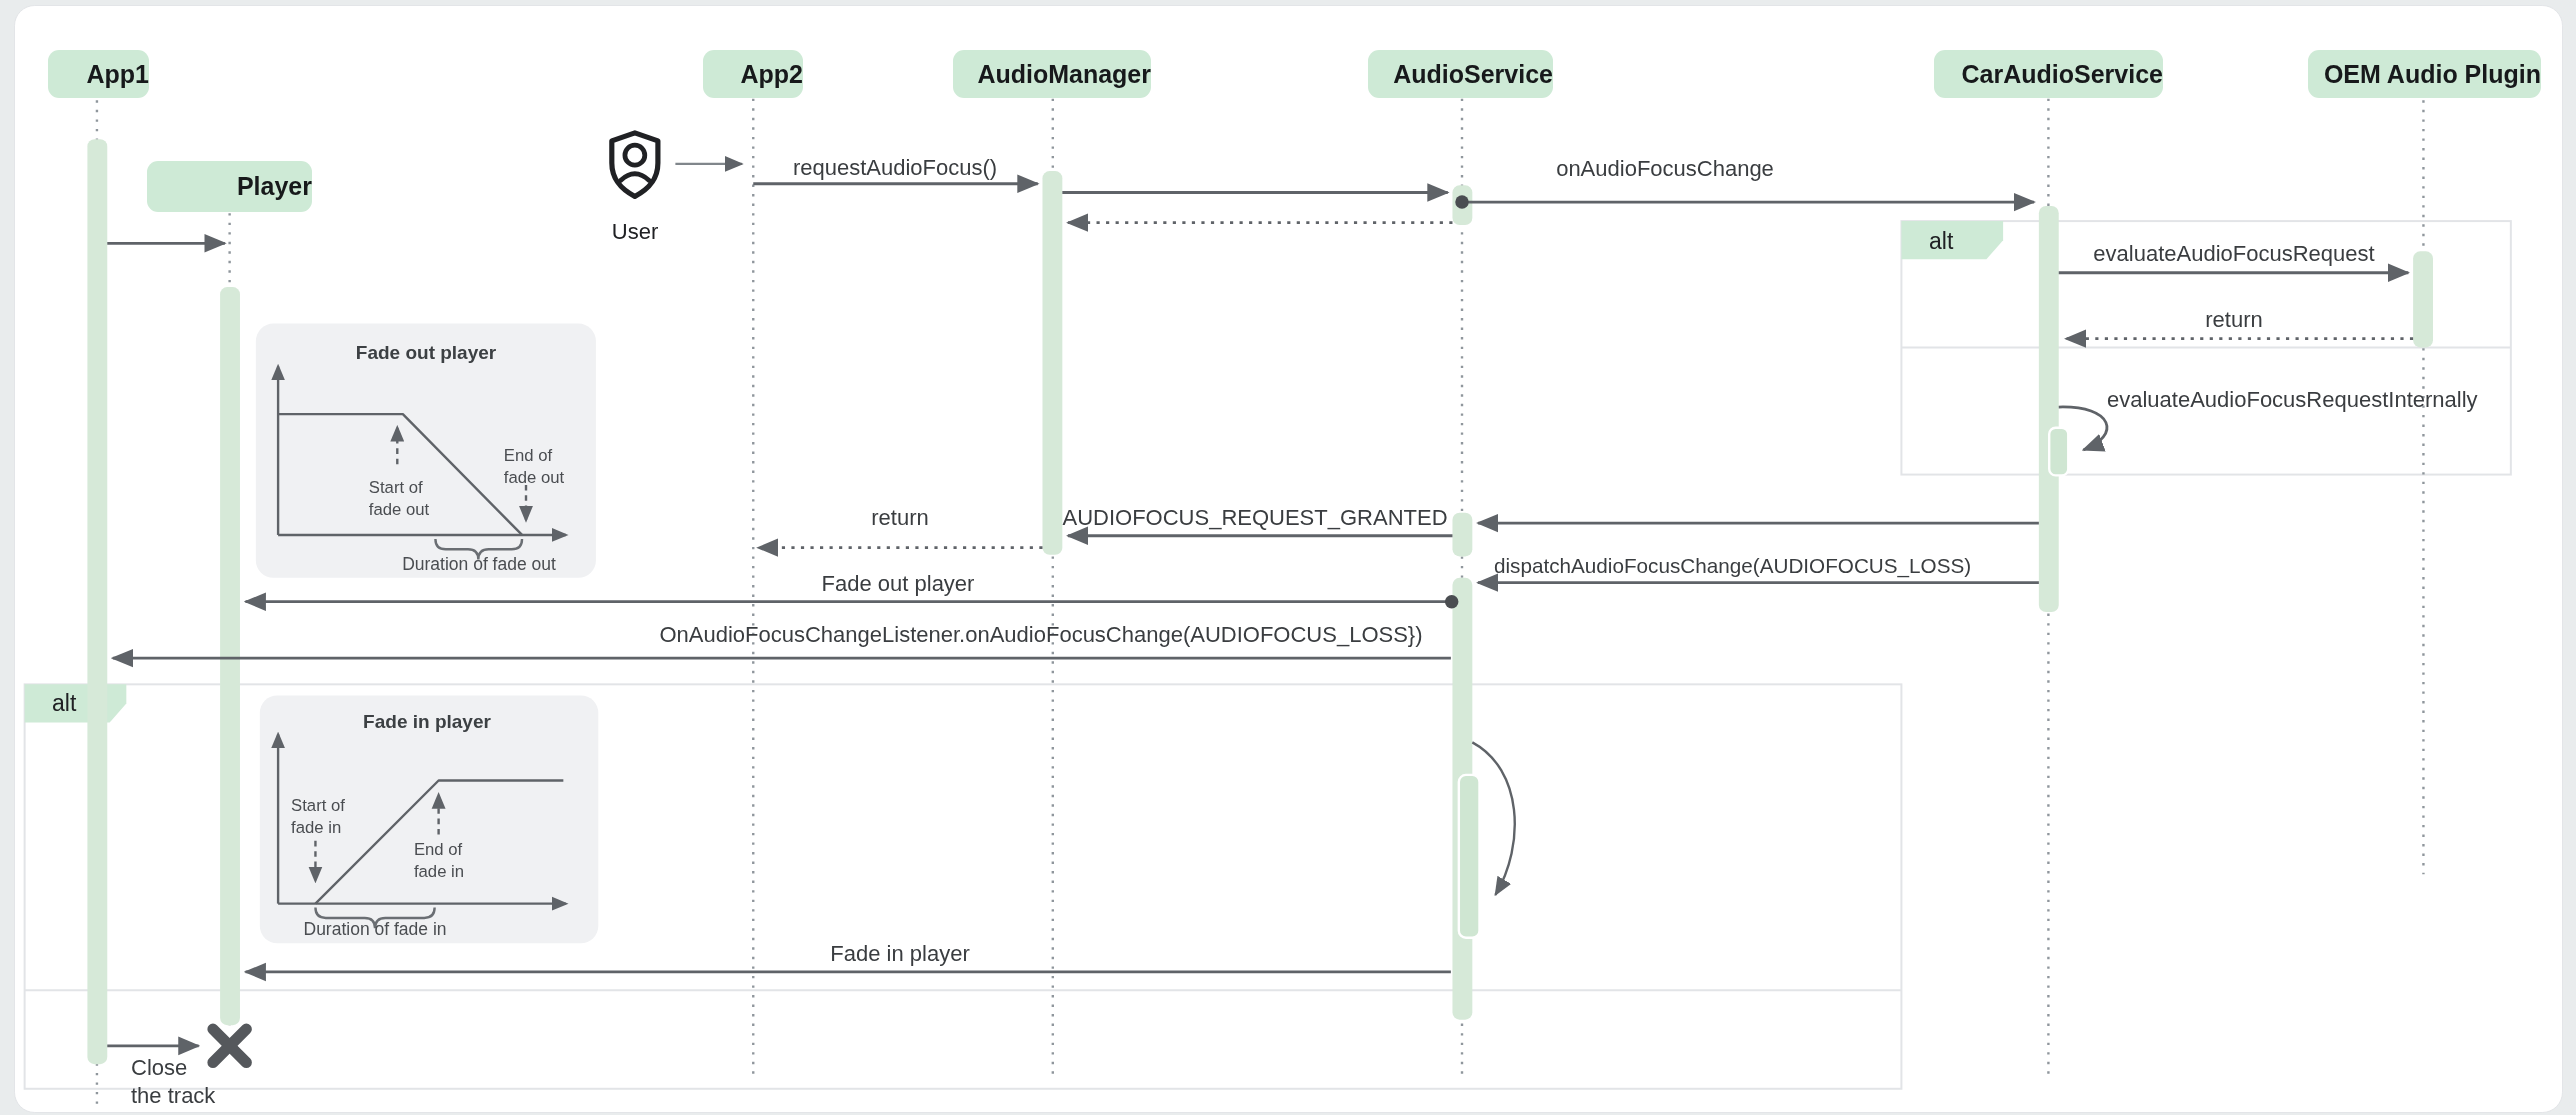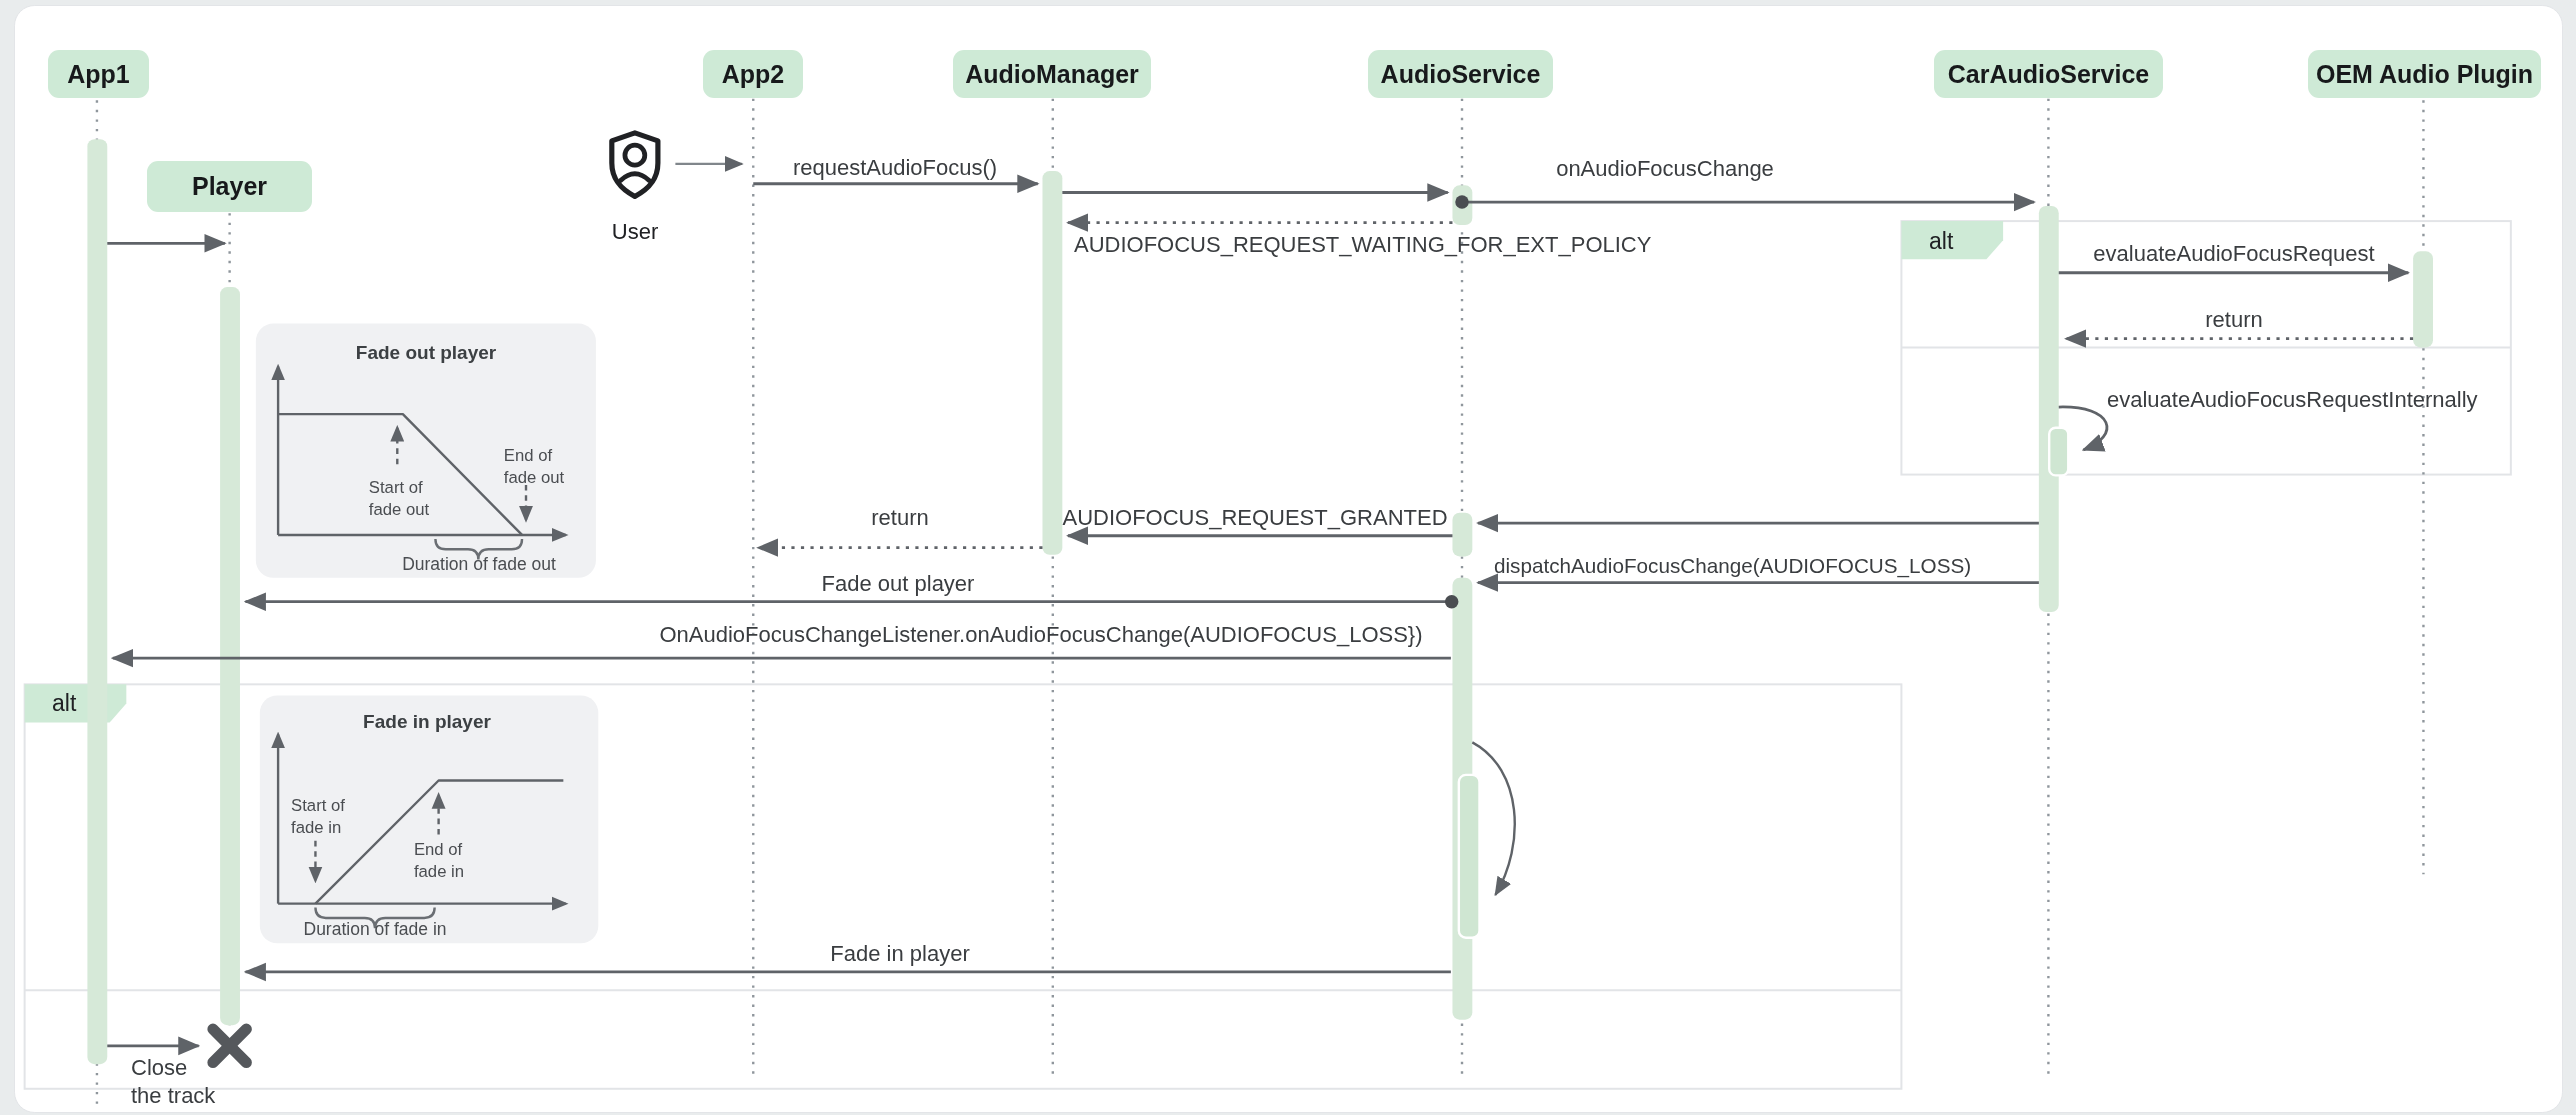--- a/index.html
+++ b/index.html
@@ -1,20 +1,20 @@
 <!DOCTYPE html>
 <html style="font-size:12.7px"><head>
 <meta charset="utf-8">
 <style>
   html,body{margin:0;padding:0;}
   body{font-family:"Liberation Sans",sans-serif;background:#e9eced;}
   .stage{position:relative;width:2576px;height:1116px;background:#e9eced;overflow:hidden;}
   .card{position:absolute;left:14.3px;top:4.8px;width:2547px;height:1106px;background:#ffffff;border:1.6px solid #e3e5e8;border-radius:20.7px;}
   svg.layer{position:absolute;left:0;top:0;width:2576px;height:1116px;}
-  .badge{position:absolute;display:flex;align-items:center;justify-content:center;
+  .badge{position:absolute;display:flex;align-items:center;justify-content:flex-end;
          background:#ceead6;border-radius:11px;color:#17191b;font-weight:bold;font-size:25px;}
   .msg{position:absolute;color:#3a3d40;font-size:22px;white-space:nowrap;}
   .msg.small{font-size:20.7px;}
   .msg.center{transform:translateX(-50%);}
   .pre{white-space:pre-line;}
   .alt-label{position:absolute;color:#202124;font-size:23px;}
   .chart-title{position:absolute;transform:translateX(-50%);font-weight:bold;font-size:19px;color:#3c4043;white-space:nowrap;}
   .chart-label{position:absolute;transform:translateX(-50%);font-size:16.7px;color:#4a4d51;text-align:left;white-space:pre-line;line-height:1.3;}
   .chart-duration{position:absolute;transform:translateX(-50%);font-size:17.5px;color:#4a4d51;white-space:nowrap;}
   .user-label{position:absolute;transform:translateX(-50%);font-size:22px;color:#202124;}
@@ -140,21 +140,20 @@
       <span>Player</span>
     </div>
 
   <div class="user-label" style="left:635px;top:219px;">User</div>
 
   <div class="alt-label" style="left:52px;top:690px;">alt</div>
   <div class="alt-label" style="left:1929px;top:228px;">alt</div>
 
   <div class="msg center" style="left:895px;top:155px;">requestAudioFocus()</div>
   <div class="msg center" style="left:1665px;top:156px;">onAudioFocusChange</div>
-  <div class="msg" style="left:1074px;top:232px;">AUDIOFOCUS_REQUEST_WAITING_FOR_EXT_POLICY</div>
   <div class="msg center" style="left:2234px;top:241px;">evaluateAudioFocusRequest</div>
   <div class="msg center" style="left:2234px;top:307px;">return</div>
   <div class="msg" style="left:2107px;top:387px;">evaluateAudioFocusRequestInternally</div>
   <div class="msg center" style="left:1255px;top:505px;">AUDIOFOCUS_REQUEST_GRANTED</div>
   <div class="msg center" style="left:900px;top:505px;">return</div>
   <div class="msg small" style="left:1494px;top:554px;">dispatchAudioFocusChange(AUDIOFOCUS_LOSS)</div>
   <div class="msg center" style="left:898px;top:571px;">Fade out player</div>
   <div class="msg center" style="left:1041px;top:622px;">OnAudioFocusChangeListener.onAudioFocusChange(AUDIOFOCUS_LOSS})</div>
   <div class="msg center" style="left:900px;top:941px;">Fade in player</div>
   <div class="msg pre closing" style="left:131px;top:1054px;">Close

